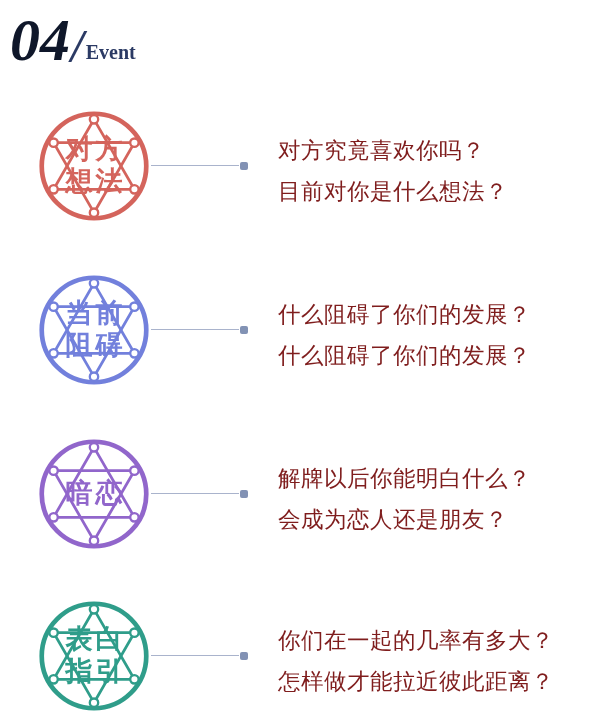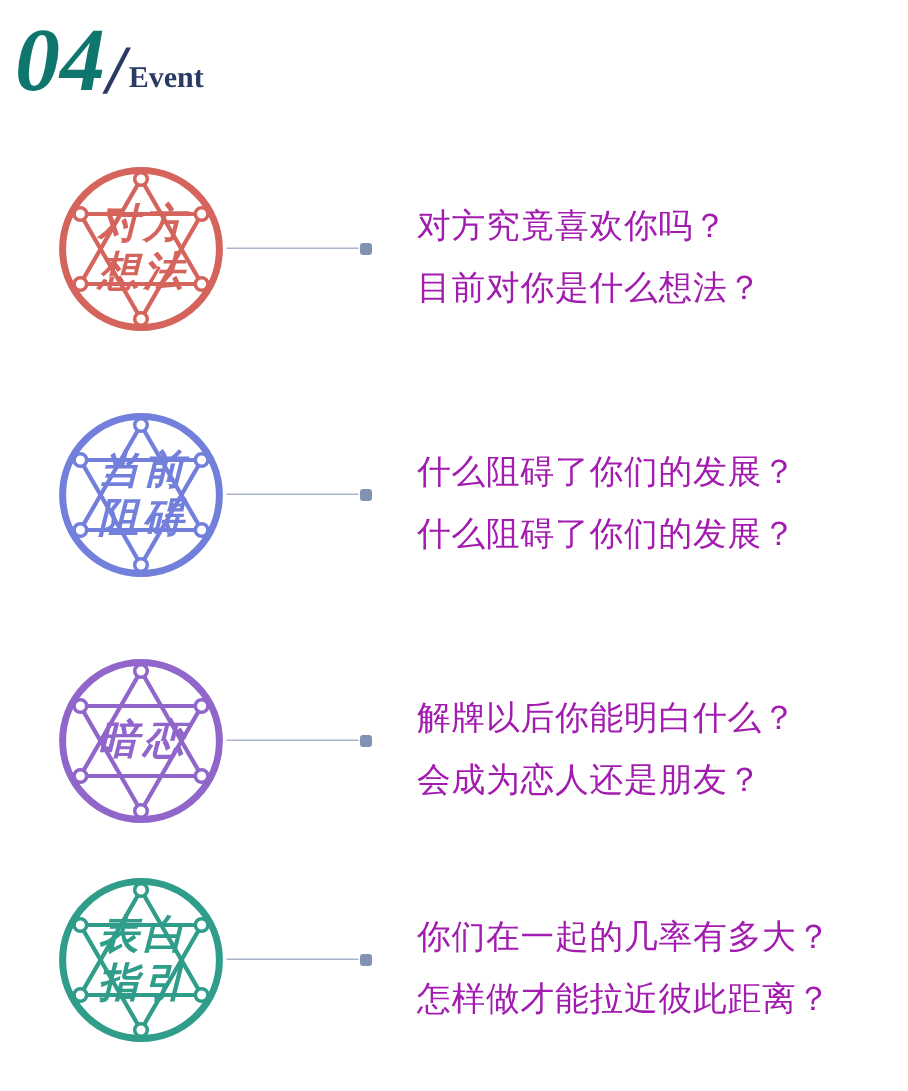--- a/index.html
+++ b/index.html
@@ -12,21 +12,21 @@
 
   
   .header{
     position:absolute;left:10px;top:0;right:0;height:70px;
     display:flex;align-items:flex-end;
   }
   .num{
     font-family:"Liberation Serif",serif;
     font-style:italic;font-weight:700;
     font-size:60px;line-height:1;
-    color:#0f766e;
+    color:#0f172a;
   }
   .slash{
     font-family:"Liberation Serif",serif;
     font-style:italic;font-weight:700;
     font-size:46px;line-height:1;
     color:#2b3a64;margin-left:1px;
   }
   .event{
     font-family:"Liberation Serif",serif;
     font-weight:700;font-size:20px;
@@ -39,33 +39,33 @@
   }
 
   
   .row{position:absolute;left:0;width:100%;height:112px;}
   .seal{position:absolute;left:38px;top:0;width:112px;height:112px;}
   .seal svg{width:100%;height:100%;display:block;color:var(--accent);}
   .seal-text{
     position:absolute;inset:0;
     display:flex;flex-direction:column;align-items:center;justify-content:center;
     color:var(--accent);font-weight:700;font-size:27px;line-height:1.18;
-    letter-spacing:3px;text-indent:3px;font-style:italic;
+    letter-spacing:3px;text-indent:3px;
   }
   .connector{
     position:absolute;left:151px;top:55px;width:88px;height:0;
     border-top:1px solid #a9b3cc;
   }
   .connector .dot{
     position:absolute;right:-9px;top:-4.5px;
     width:8px;height:8px;border-radius:2px;background:#8292b4;
   }
   .row-text{
     position:absolute;left:278px;top:20px;
-    font-size:22.5px;color:#a21caf;line-height:41px;
+    font-size:22.5px;color:#7f1d1d;line-height:41px;
     letter-spacing:0.5px;
   }
 </style>
 </head>
 <body>
 
 <div class="header">
   <span class="num">04</span>
   <span class="slash">/</span>
   <span class="event">Event</span>
@@ -144,21 +144,21 @@
   </div>
   <div class="connector">
       <span class="dot"></span>
     </div>
   <div class="row-text">
     <div>解牌以后你能明白什么？</div>
     <div>会成为恋人还是朋友？</div>
   </div>
 </div>
 
-<div class="row" style="top: 584px; --accent: #2f9d8a;">
+<div class="row" style="top: 600px; --accent: #2f9d8a;">
   <div class="seal">
     <svg viewBox="0 0 120 120" fill="none" stroke="currentColor">
       <circle cx="60" cy="60" r="56" stroke-width="5"></circle>
       <polygon points="60,10 103.3,85 16.7,85" stroke-width="3"></polygon>
       <polygon points="60,110 16.7,35 103.3,35" stroke-width="3"></polygon>
       <circle cx="60" cy="10" r="4.5" stroke-width="2.5" fill="#fff"></circle>
       <circle cx="103.3" cy="85" r="4.5" stroke-width="2.5" fill="#fff"></circle>
       <circle cx="16.7" cy="85" r="4.5" stroke-width="2.5" fill="#fff"></circle>
       <circle cx="60" cy="110" r="4.5" stroke-width="2.5" fill="#fff"></circle>
       <circle cx="16.7" cy="35" r="4.5" stroke-width="2.5" fill="#fff"></circle>

